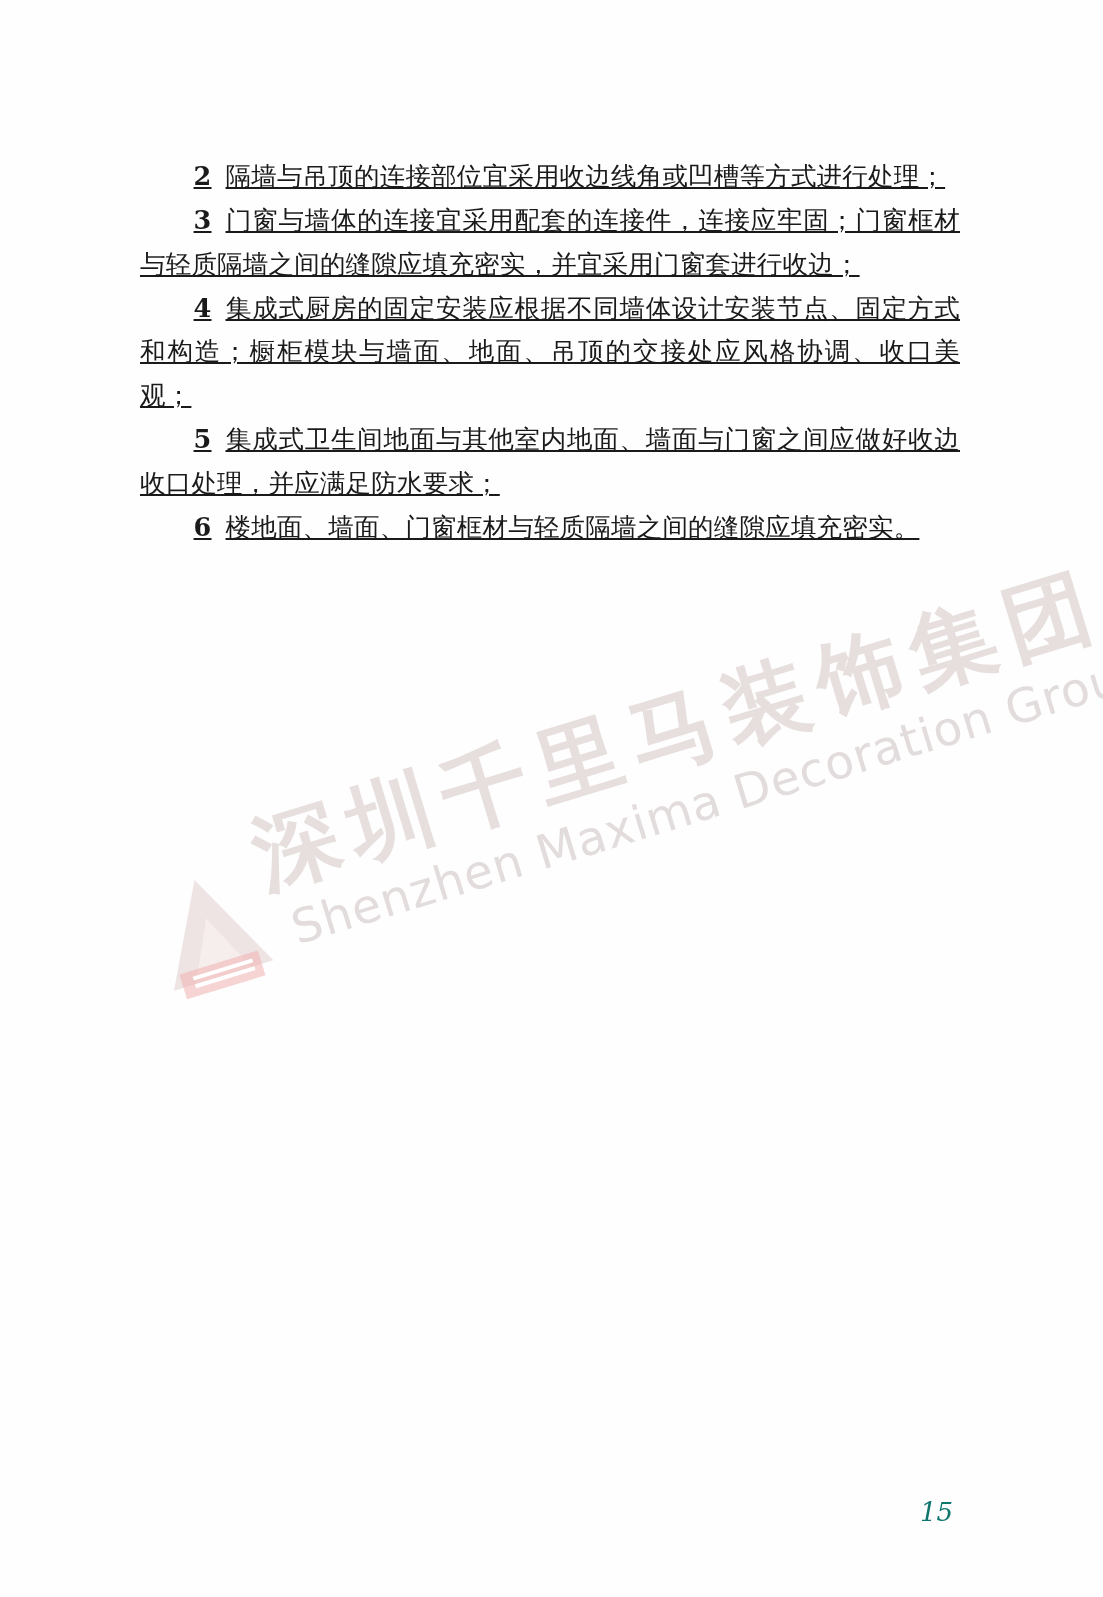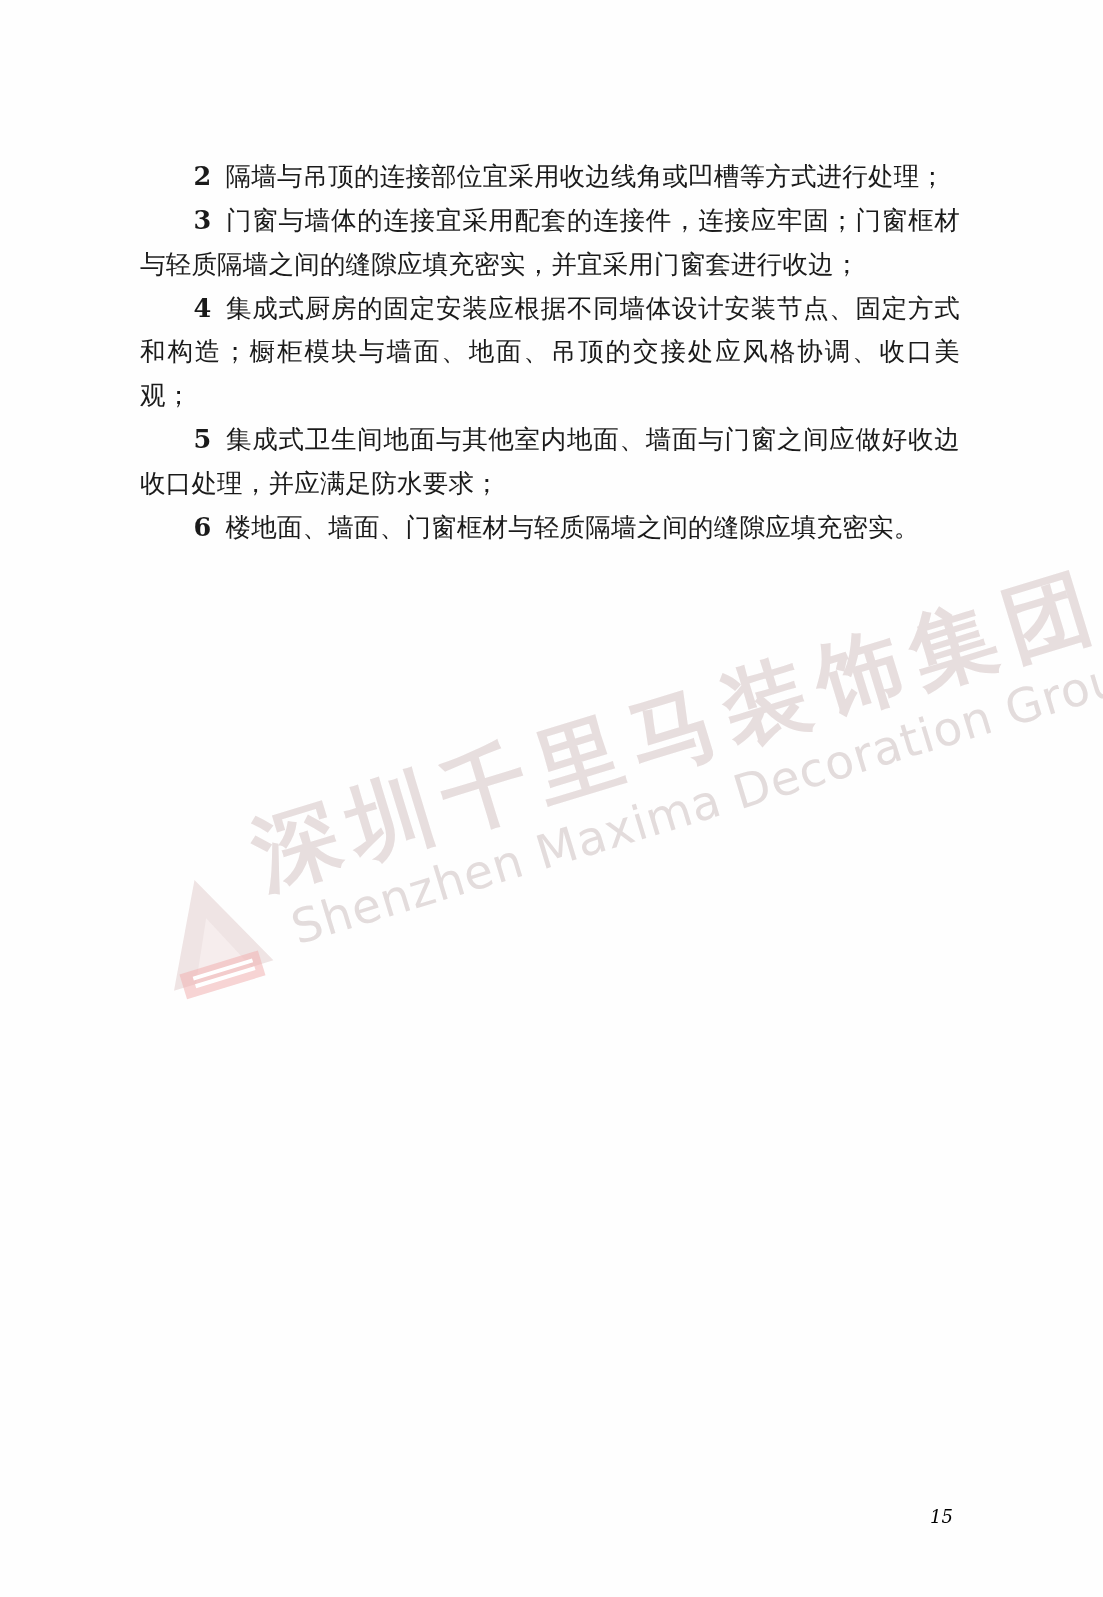--- a/index.html
+++ b/index.html
@@ -29,20 +29,21 @@
     width: 820px;
   }
 
   .para {
     font-size: 25.5px;
     line-height: 1.72;
     text-align: justify;
     text-justify: inter-ideograph;
     margin: 0 0 0 0;
     letter-spacing: 0.2px;
+    text-decoration: underline;
   }
 
   .para .num {
     font-weight: bold;
     font-family: "DejaVu Serif", "Liberation Serif", serif;
     margin-right: 0.55em;
   }
 
   .indent {
     display: inline-block;
@@ -94,23 +95,23 @@
     left: 10px;
     top: 120px;
     width: 160px;
     height: 130px;
   }
 
   .page-number {
     position: absolute;
     right: 150px;
     bottom: 70px;
-    font-size: 18px;
+    font-size: 26px;
     font-style: italic;
-    color: #000000;
+    color: #0f766e;
     font-family: "DejaVu Serif", "Liberation Serif", serif;
   }
 </style>
 </head>
 <body>
 
 <div class="page">
 
   <div class="watermark">
     <div class="wm-inner">

